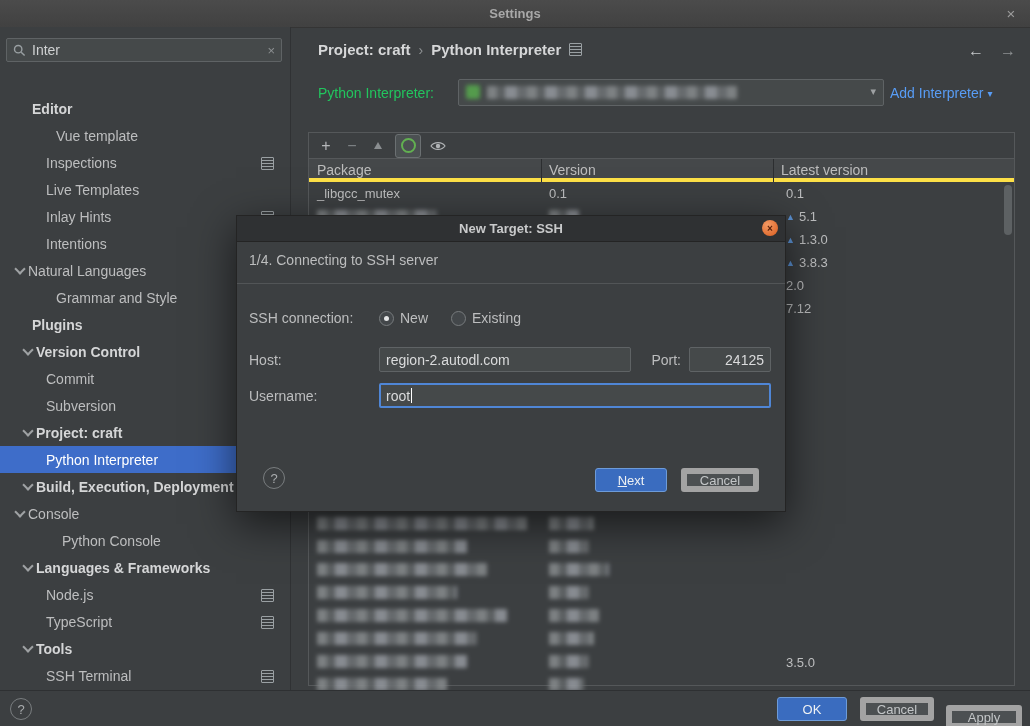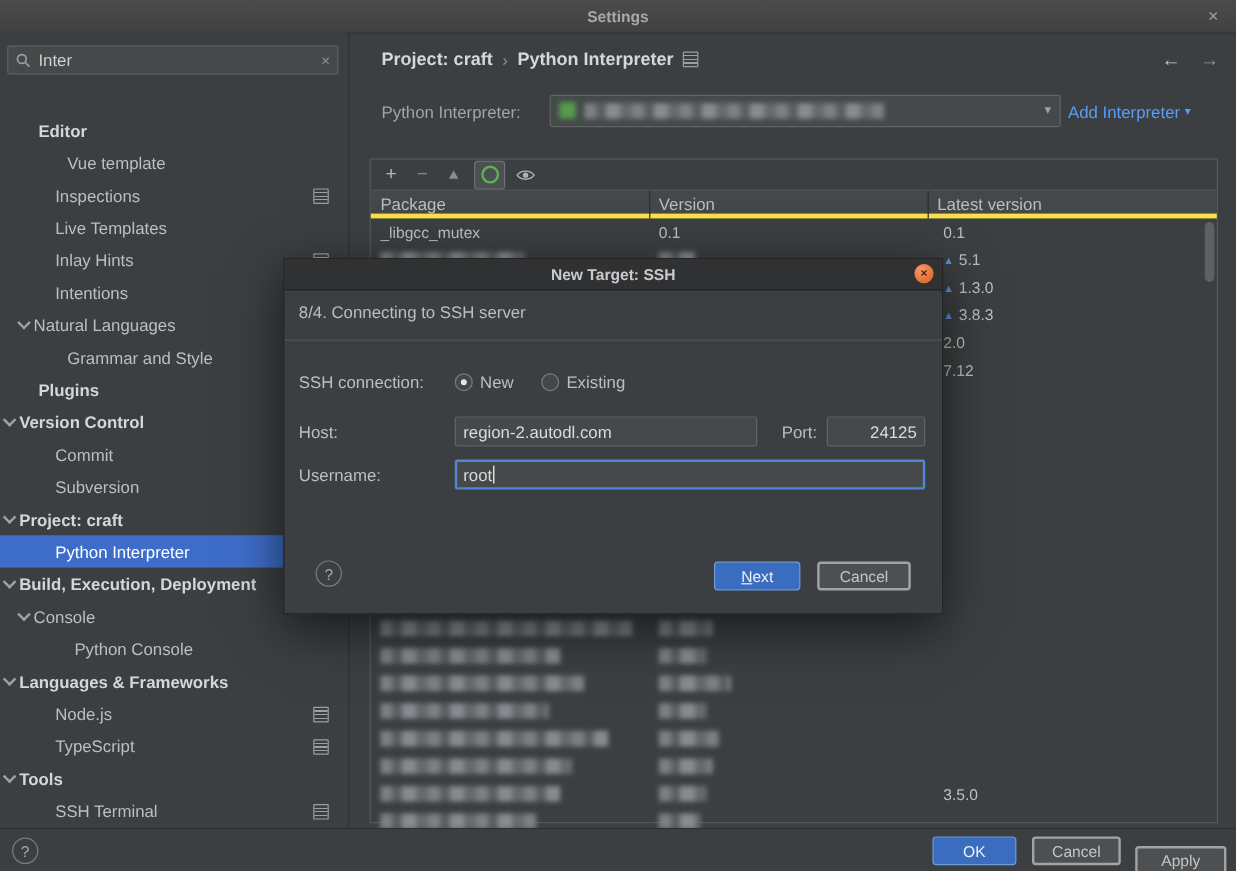--- a/index.html
+++ b/index.html
@@ -19,45 +19,45 @@
   
   #sidebar{left:0;top:27px;width:290px;height:663px;background:#3c3f41;border-right:1px solid #303234}
   #searchbox{position:absolute;left:6px;top:11px;width:276px;height:24px;background:#45494a;border:1px solid #5f6365;border-radius:2px;display:flex;align-items:center;padding:0 6px;box-sizing:border-box}
   #searchbox .mag{margin-right:6px;display:flex}
   #searchbox .q{color:#cfd1d2;flex:1}
   #searchbox .clear{color:#8c9092;font-size:13px;cursor:pointer}
 
   #tree{position:absolute;left:0;top:40px;width:290px;height:622px}
   .ti{position:absolute;left:0;width:290px;height:27px;display:flex;align-items:center;box-sizing:border-box;white-space:nowrap;overflow:hidden;cursor:default}
   .i32{padding-left:32px}.i46{padding-left:46px}.i56{padding-left:56px}.i62{padding-left:62px}
-  .chev16{padding-left:0}.chev22{padding-left:12px}.chev30{padding-left:12px}
+  .chev16{padding-left:20px}.chev22{padding-left:12px}.chev30{padding-left:12px}
   .ti .lbl{color:#bdbebf}
   .ti.bold .lbl{font-weight:bold;color:#d5d6d7}
   .ti.selected{background:#3e6dc9}
   .ti.selected .lbl{color:#ffffff}
   .chevbox{width:16px;height:27px;display:inline-flex;align-items:center;justify-content:center;flex:none}
   .chevarr{width:6px;height:6px;border-left:2px solid #9fa2a4;border-bottom:2px solid #9fa2a4;transform:rotate(-45deg);margin-top:-3px}
   .badge{position:absolute;right:16px;top:8px;width:11px;height:11px;border:1px solid #9aa0a3;border-radius:1px;background:linear-gradient(transparent 2px,#9aa0a3 2px 3px,transparent 3px 5px,#9aa0a3 5px 6px,transparent 6px 8px,#9aa0a3 8px 9px,transparent 9px)}
 
   
   #footer{left:0;top:690px;width:1030px;height:36px;background:#3c3f41;border-top:1px solid #2e3032}
   .help{width:22px;height:22px;border-radius:50%;border:1px solid #797d7f;color:#a9acae;display:flex;align-items:center;justify-content:center;font-size:13px;box-sizing:border-box;cursor:pointer}
   .btn{height:24px;border-radius:3px;display:flex;align-items:center;justify-content:center;box-sizing:border-box;cursor:pointer;font-size:13px}
   .btn span{display:block}
   .btn-blue{background:#3a6cbf;border:1px solid #6d9bd8;color:#eef1f4}
-  .btn-gray{background:#4c5052;border:2px solid #a3a3a3;color:#c3c6c8}
+  .btn-gray{background:#4c5052;border:6px solid #a3a3a3;color:#c3c6c8}
   .btn-next span::first-letter{text-decoration:underline}
 
   
   #main{left:291px;top:27px;width:739px;height:663px}
   #breadcrumb{position:absolute;left:27px;top:14px;display:flex;align-items:center;gap:8px}
   #breadcrumb .b{font-weight:bold;color:#d6d7d8;font-size:15px}
   #breadcrumb .sep{color:#8f9294}
   .navarr{position:absolute;top:15px;font-size:16px;cursor:pointer}
-  #interp-label{position:absolute;left:27px;top:58px;color:#a3a3a3}
+  #interp-label{position:absolute;left:27px;top:58px;color:#22c55e}
   #interp-combo{position:absolute;left:167px;top:52px;width:424px;height:25px;background:#45494a;border:1px solid #5f6365;border-radius:2px;cursor:pointer}
   #interp-combo .arrow{position:absolute;right:7px;top:5px;color:#9ea1a3;font-size:11px}
   #add-link{position:absolute;left:599px;top:58px;color:#589df6;cursor:pointer;display:flex;gap:4px;align-items:center}
   #add-link .arrow{font-size:10px}
 
   
   .pix{filter:blur(2px);background:repeating-linear-gradient(90deg,#84888a 0 10px,#5e6264 10px 18px,#90949a 18px 30px,#6b6f72 30px 40px);height:13px;border-radius:1px;opacity:.9}
   .pixg{filter:blur(2px);background:#55a04d;border-radius:2px;opacity:.95}
 
   
@@ -303,21 +303,21 @@
     <div id="scroll-thumb"></div>
   </div>
 </div>
 
 <div id="dialog">
   <div id="dlg-header">
     <span class="dtitle">New Target: SSH</span>
     <span id="dlg-close">×</span>
   </div>
 
-  <span id="dlg-step">8/4. Connecting to SSH server</span>
+  <span id="dlg-step">1/4. Connecting to SSH server</span>
   <div id="dlg-sep"></div>
 
   <span class="dlg-label" style="left:12px;top:94px">SSH connection:</span>
   <span class="radio on" style="left:142px;top:95px"></span>
   <span class="dlg-label" style="left:163px;top:94px">New</span>
   <span class="radio" style="left:214px;top:95px"></span>
   <span class="dlg-label" style="left:235px;top:94px">Existing</span>
 
   <span class="dlg-label" style="left:12px;top:136px">Host:</span>
   <div class="field" style="left:142px;top:131px;width:252px">region-2.autodl.com</div>

